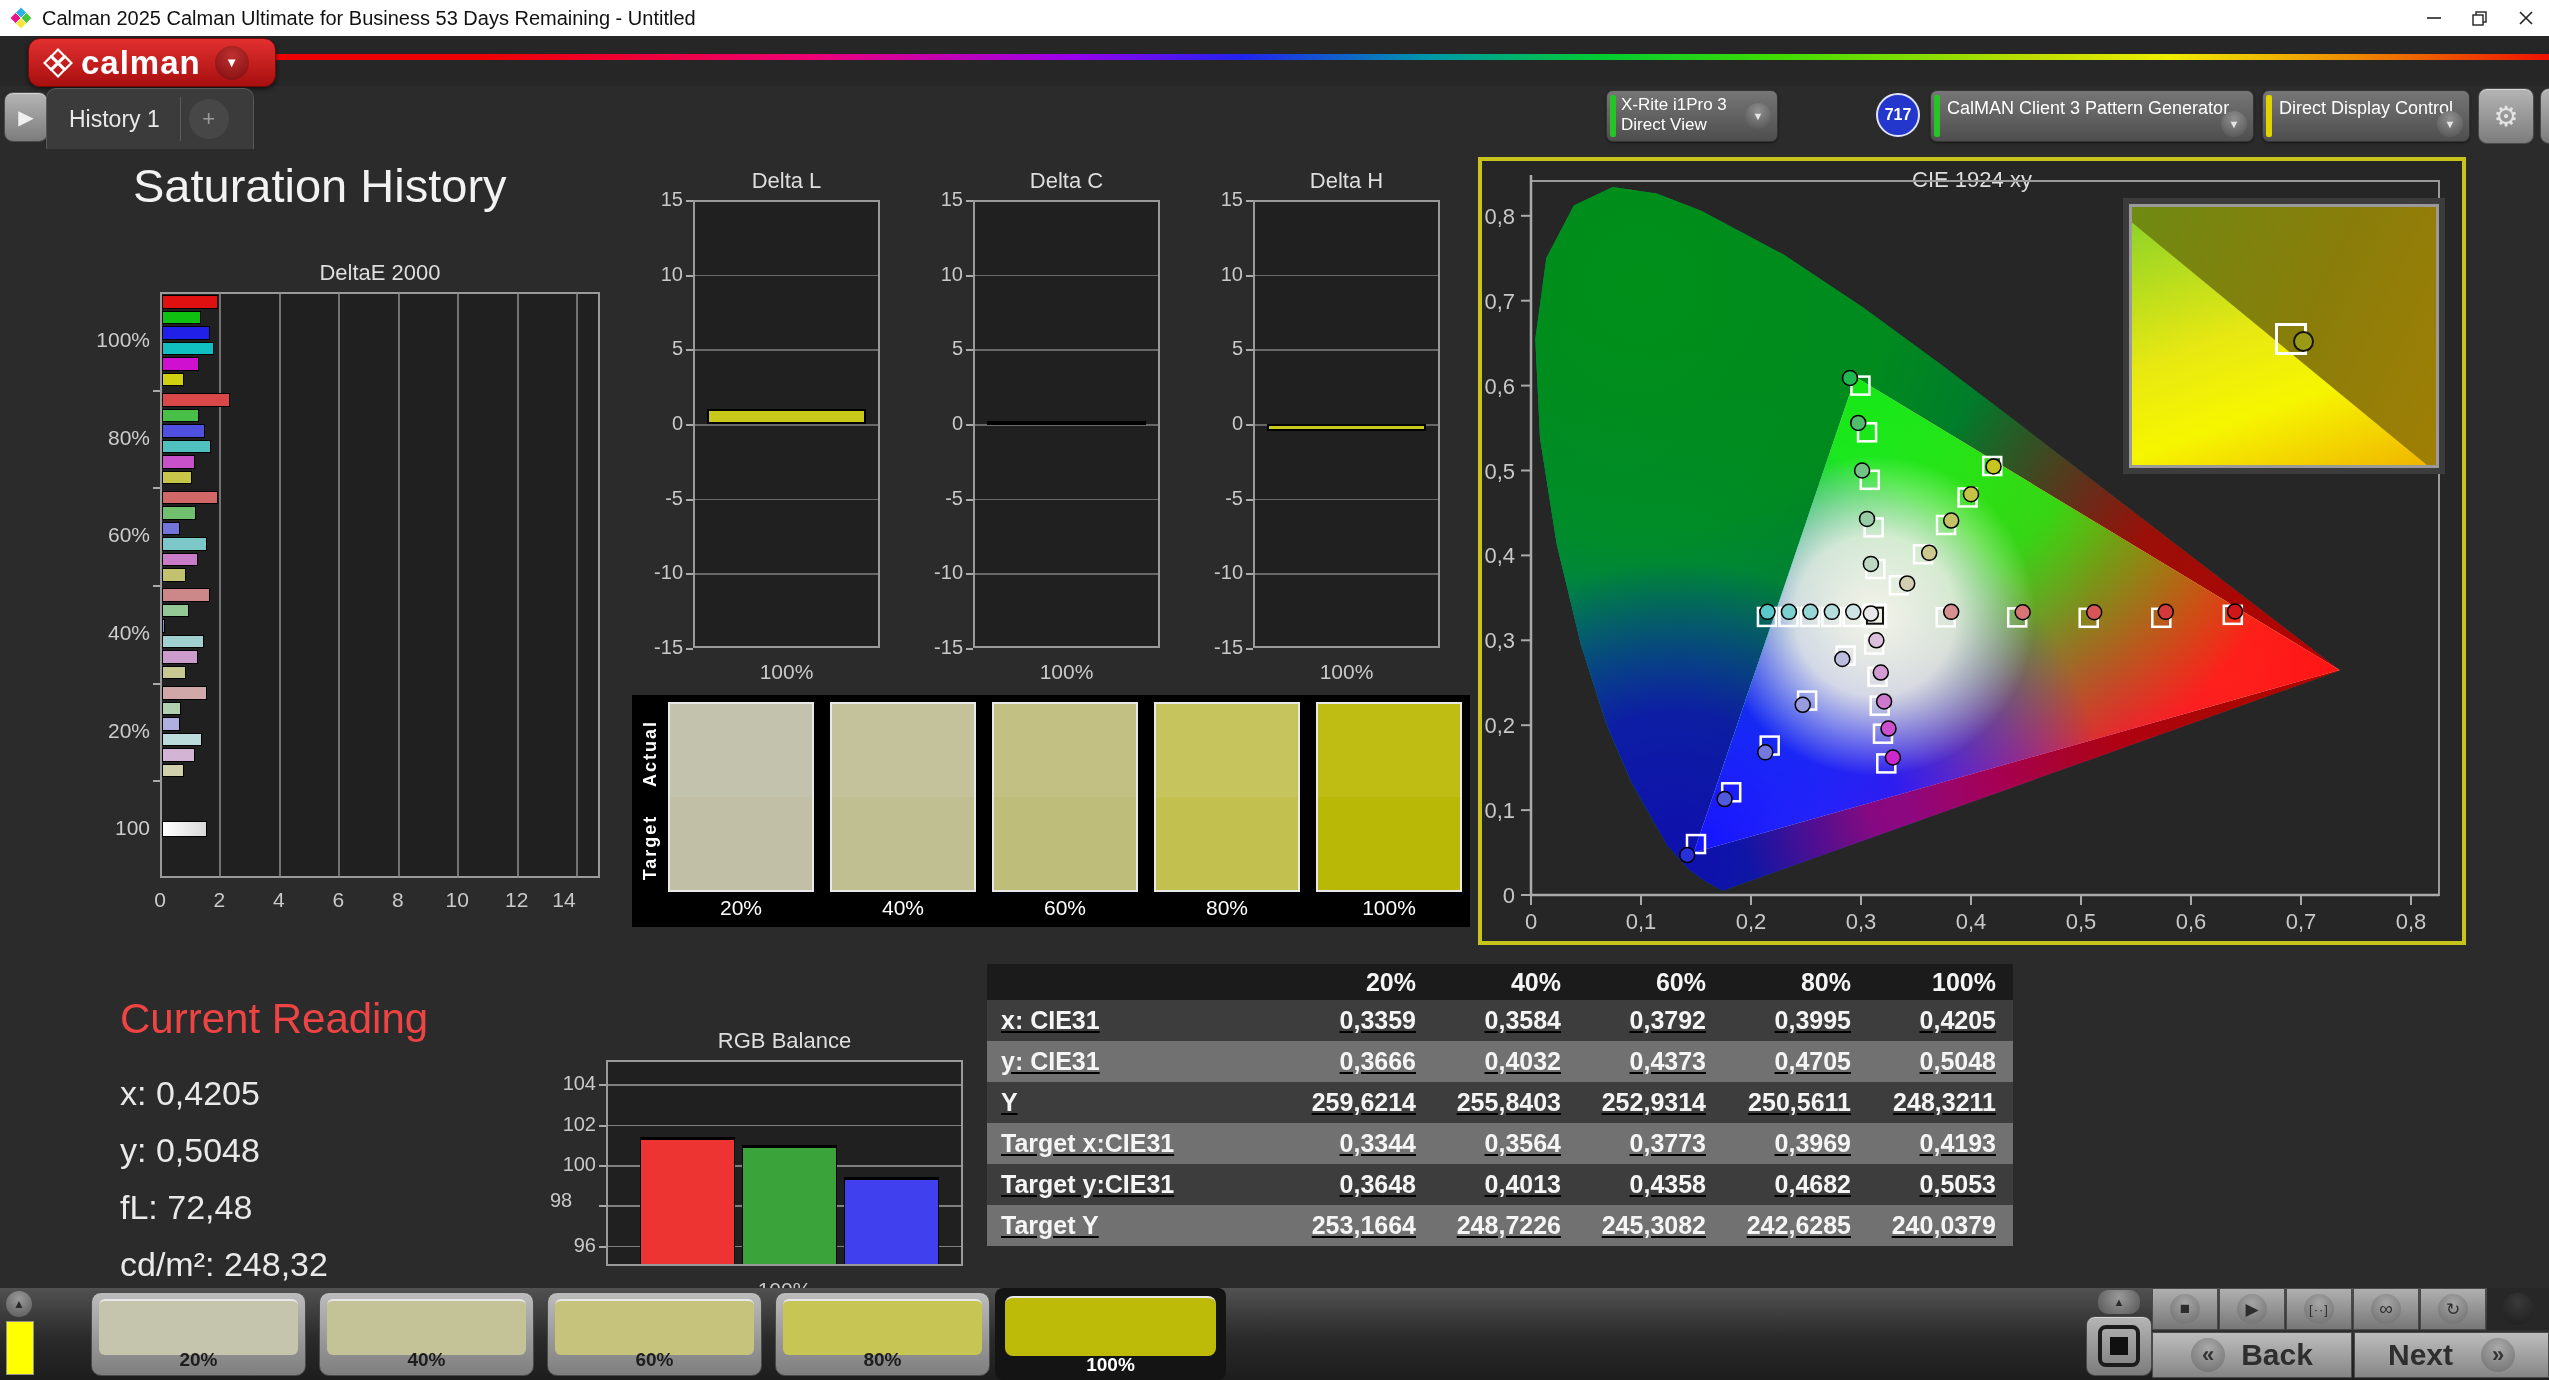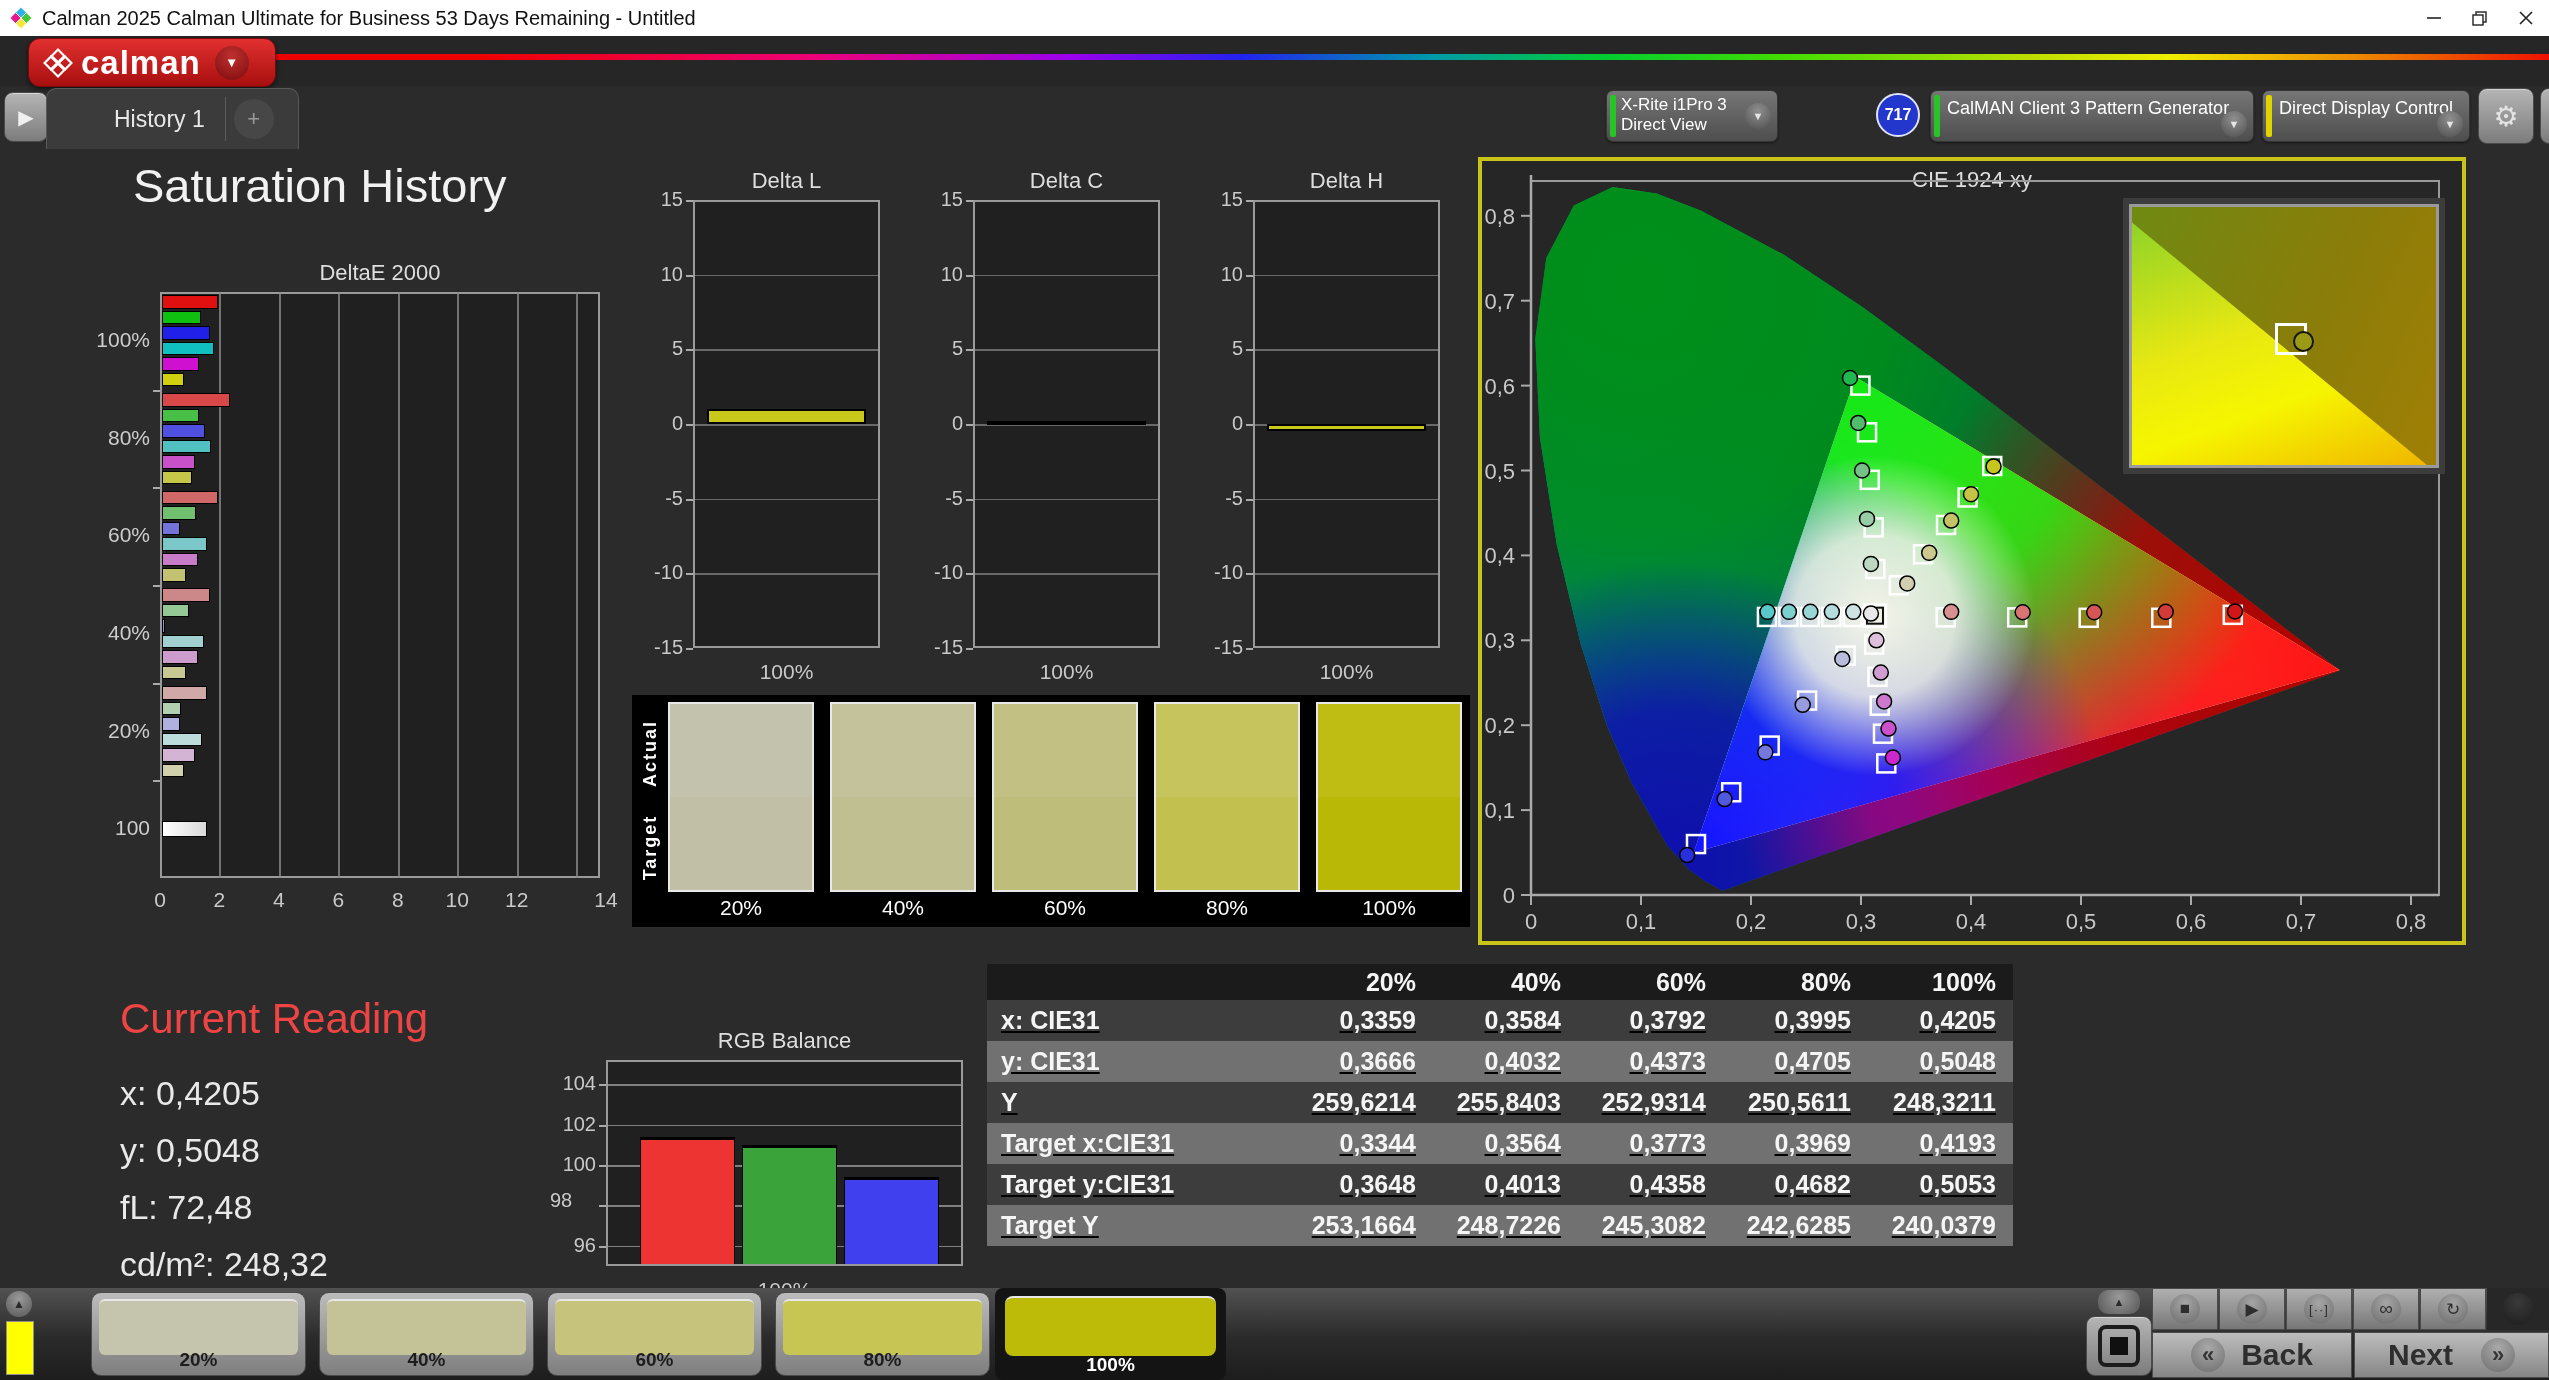--- a/index.html
+++ b/index.html
@@ -87,21 +87,21 @@
           <path d="M12 12.5 L16.5 17 L12 21.5 L7.5 17 Z"></path>
       </g>
     </svg>
     <span class="word">calman</span>
     <span class="calman-dd">▼</span>
   </div>
 
   <div class="abs gbtn" style="left:4px;top:92px;width:42px;height:48px;display:flex;align-items:center;justify-content:center;">
     <span style="color:#f0f0f0;font-size:20px;">▶</span>
   </div>
-  <div class="abs tab" style="width:206px;padding-left:45px;">
+  <div class="abs tab" style="width:206px;">
     <span style="font-size:23px;margin-left:22px;">History 1</span>
     <div style="width:1px;height:44px;background:#5c5c5c;margin-left:20px;"></div>
     <div style="width:40px;height:40px;border-radius:50%;background:#474747;margin-left:8px;display:flex;align-items:center;justify-content:center;color:#9a9a9a;font-size:22px;">
       <span>+</span>
     </div>
   </div>
 
   <div class="abs dd" style="left:1606px;top:90px;width:170px;height:50px;">
     <div class="cbar" style="background: rgb(39, 196, 39);"></div>
     <div style="margin-left:14px;margin-top:4px;font-size:17px;">X-Rite i1Pro 3</div>
@@ -140,21 +140,21 @@
       <div style="position: absolute; left: 258.919px; top: 888px; width: 40px; text-align: center; color: rgb(201, 201, 201); font-size: 21px;">4</div>
       <div style="position: absolute; left: 338.378px; top: 292px; width: 2px; height: 586px; background: rgb(143, 143, 143); opacity: 0.75;"></div>
       <div style="position: absolute; left: 318.378px; top: 888px; width: 40px; text-align: center; color: rgb(201, 201, 201); font-size: 21px;">6</div>
       <div style="position: absolute; left: 397.838px; top: 292px; width: 2px; height: 586px; background: rgb(143, 143, 143); opacity: 0.75;"></div>
       <div style="position: absolute; left: 377.838px; top: 888px; width: 40px; text-align: center; color: rgb(201, 201, 201); font-size: 21px;">8</div>
       <div style="position: absolute; left: 457.297px; top: 292px; width: 2px; height: 586px; background: rgb(143, 143, 143); opacity: 0.75;"></div>
       <div style="position: absolute; left: 437.297px; top: 888px; width: 40px; text-align: center; color: rgb(201, 201, 201); font-size: 21px;">10</div>
       <div style="position: absolute; left: 516.757px; top: 292px; width: 2px; height: 586px; background: rgb(143, 143, 143); opacity: 0.75;"></div>
       <div style="position: absolute; left: 496.757px; top: 888px; width: 40px; text-align: center; color: rgb(201, 201, 201); font-size: 21px;">12</div>
       <div style="position: absolute; left: 576.216px; top: 292px; width: 2px; height: 586px; background: rgb(143, 143, 143); opacity: 0.75;"></div>
-      <div style="position: absolute; left: 586px; top: 888px; width: 40px; text-align: center; color: rgb(201, 201, 201); font-size: 21px;">14</div>
+      <div style="position: absolute; left: 544px; top: 888px; width: 40px; text-align: center; color: rgb(201, 201, 201); font-size: 21px;">14</div>
       <div style="position: absolute; left: 74px; top: 327.833px; width: 76px; text-align: right; color: rgb(204, 204, 204); font-size: 21px;">100%</div>
       <div style="position: absolute; left: 162px; top: 295.333px; width: 56.4865px; height: 13.5px; background: linear-gradient(rgb(224, 16, 16), rgb(224, 16, 16)) rgb(224, 16, 16); border: 1.5px solid rgb(0, 0, 0); box-sizing: border-box;"></div>
       <div style="position: absolute; left: 162px; top: 310.833px; width: 38.6486px; height: 13.5px; background: linear-gradient(rgb(16, 192, 16), rgb(16, 192, 16)) rgb(16, 192, 16); border: 1.5px solid rgb(0, 0, 0); box-sizing: border-box;"></div>
       <div style="position: absolute; left: 162px; top: 326.333px; width: 47.5676px; height: 13.5px; background: linear-gradient(rgb(32, 32, 232), rgb(32, 32, 232)) rgb(32, 32, 232); border: 1.5px solid rgb(0, 0, 0); box-sizing: border-box;"></div>
       <div style="position: absolute; left: 162px; top: 341.833px; width: 52.027px; height: 13.5px; background: linear-gradient(rgb(16, 192, 192), rgb(16, 192, 192)) rgb(16, 192, 192); border: 1.5px solid rgb(0, 0, 0); box-sizing: border-box;"></div>
       <div style="position: absolute; left: 162px; top: 357.333px; width: 37.1622px; height: 13.5px; background: linear-gradient(rgb(208, 16, 208), rgb(208, 16, 208)) rgb(208, 16, 208); border: 1.5px solid rgb(0, 0, 0); box-sizing: border-box;"></div>
       <div style="position: absolute; left: 162px; top: 372.833px; width: 22.2973px; height: 13.5px; background: linear-gradient(rgb(208, 208, 16), rgb(208, 208, 16)) rgb(208, 208, 16); border: 1.5px solid rgb(0, 0, 0); box-sizing: border-box;"></div>
       <div style="position: absolute; left: 74px; top: 425.5px; width: 76px; text-align: right; color: rgb(204, 204, 204); font-size: 21px;">80%</div>
       <div style="position: absolute; left: 153px; top: 389.667px; width: 7px; height: 2px; background: rgb(170, 170, 170);"></div>
       <div style="position: absolute; left: 162px; top: 393px; width: 68.3784px; height: 13.5px; background: linear-gradient(rgb(216, 72, 72), rgb(216, 72, 72)) rgb(216, 72, 72); border: 1.5px solid rgb(0, 0, 0); box-sizing: border-box;"></div>

